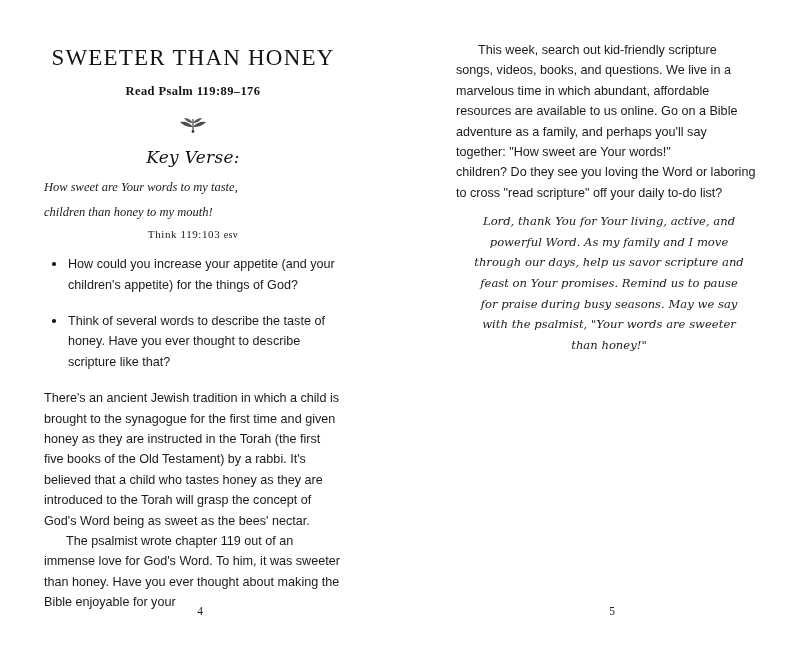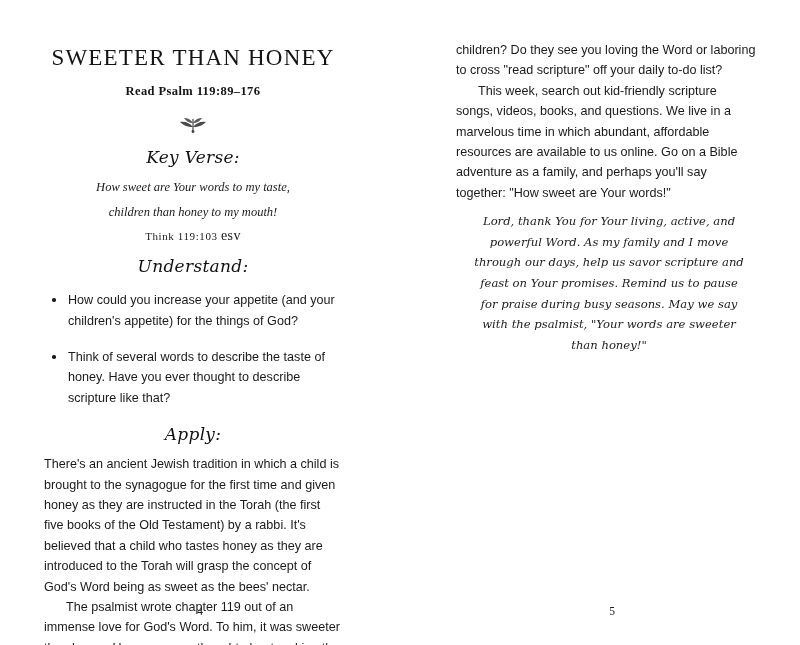--- a/index.html
+++ b/index.html
@@ -67,34 +67,33 @@
     margin: 12px 0 10px 0;
     letter-spacing: 0.3px;
     color: #111;
   }
   .script-head.pray { margin-top: 4px; }
 
   .verse {
     font-family: "Liberation Serif", serif;
     font-style: italic;
     font-size: 12.5px;
-    text-align: center;
     line-height: 1.65;
     margin: 4px 0 0 0;
     color: #1a1a1a;
   }
   .verse-ref {
     font-family: "Liberation Serif", serif;
     font-size: 11px;
     text-align: center;
     letter-spacing: 0.6px;
     margin: 6px 0 0 0;
     color: #1a1a1a;
   }
-  .verse-ref .esv { font-size: 14px; letter-spacing: 0.4px; }
+  .verse-ref .esv { font-size: 10px; letter-spacing: 0.4px; }
 
   ul.questions {
     list-style: none;
     margin: 14px 0 0 0;
     padding: 0 4px 0 6px;
   }
   ul.questions li {
     position: relative;
     padding-left: 18px;
     margin-bottom: 16px;
@@ -171,39 +170,37 @@
 
     <div class="script-head">Key Verse:</div>
 
     <div class="verse">How sweet are Your words to my taste,</div>
     <div class="verse">children than honey to my mouth!</div>
     <div class="verse-ref">
       <span>Think 119:103</span>
       <span class="esv">esv</span>
     </div>
 
-    <div class="script-head">Understand:</div>
 
     <ul class="questions">
       <li>How could you increase your appetite (and your children's appetite) for the things of God?</li>
       <li>Think of several words to describe the taste of honey. Have you ever thought to describe scripture like that?</li>
     </ul>
 
-    <div class="script-head">Apply:</div>
 
     <p class="body">There's an ancient Jewish tradition in which a child is brought to the synagogue for the first time and given honey as they are instructed in the Torah (the first five books of the Old Testament) by a rabbi. It's believed that a child who tastes honey as they are introduced to the Torah will grasp the concept of God's Word being as sweet as the bees' nectar.</p>
     <p class="body indent">The psalmist wrote chapter 119 out of an immense love for God's Word. To him, it was sweeter than honey. Have you ever thought about making the Bible enjoyable for your</p>
 
     <div class="folio">4</div>
   </div>
 
   <div class="page page-right">
 
+    <p class="body indent">This week, search out kid-friendly scripture songs, videos, books, and questions. We live in a marvelous time in which abundant, affordable resources are available to us online. Go on a Bible adventure as a family, and perhaps you'll say together: "How sweet are Your words!"</p>
     <p class="body rt-first">children? Do they see you loving the Word or laboring to cross "read scripture" off your daily to-do list?</p>
-    <p class="body indent">This week, search out kid-friendly scripture songs, videos, books, and questions. We live in a marvelous time in which abundant, affordable resources are available to us online. Go on a Bible adventure as a family, and perhaps you'll say together: "How sweet are Your words!"</p>
 
 
     <div class="prayer">Lord, thank You for Your living, active, and powerful Word. As my family and I move through our days, help us savor scripture and feast on Your promises. Remind us to pause for praise during busy seasons. May we say with the psalmist, "Your words are sweeter than honey!"</div>
 
     <div class="folio">5</div>
   </div>
 
 </div>
 
 </body></html>

